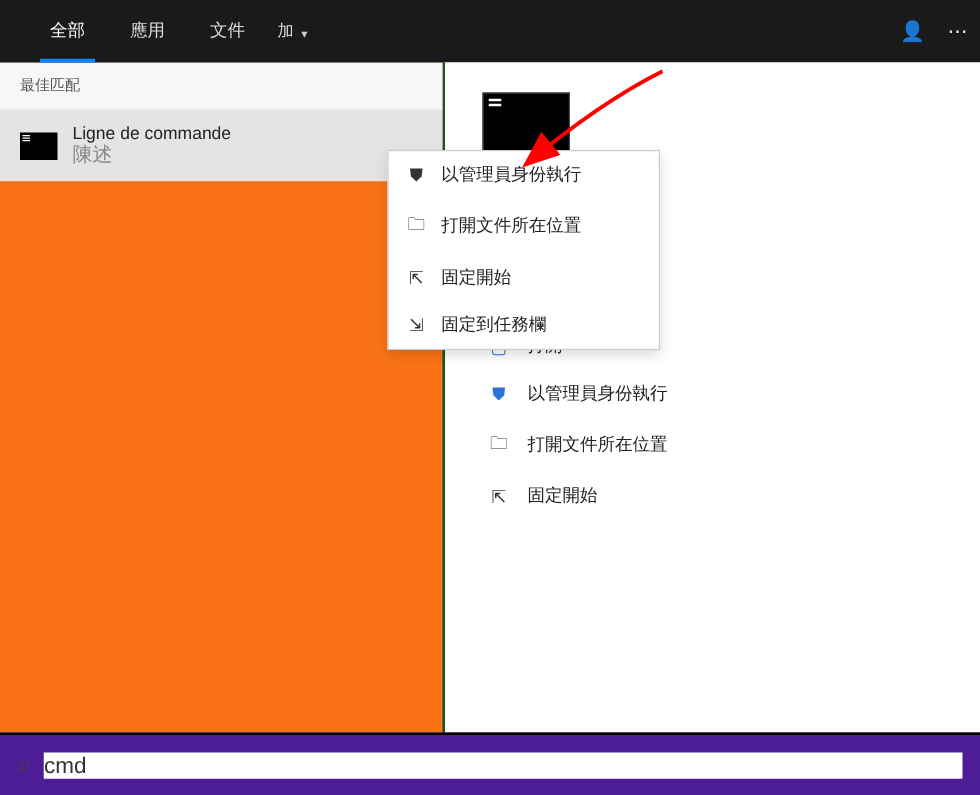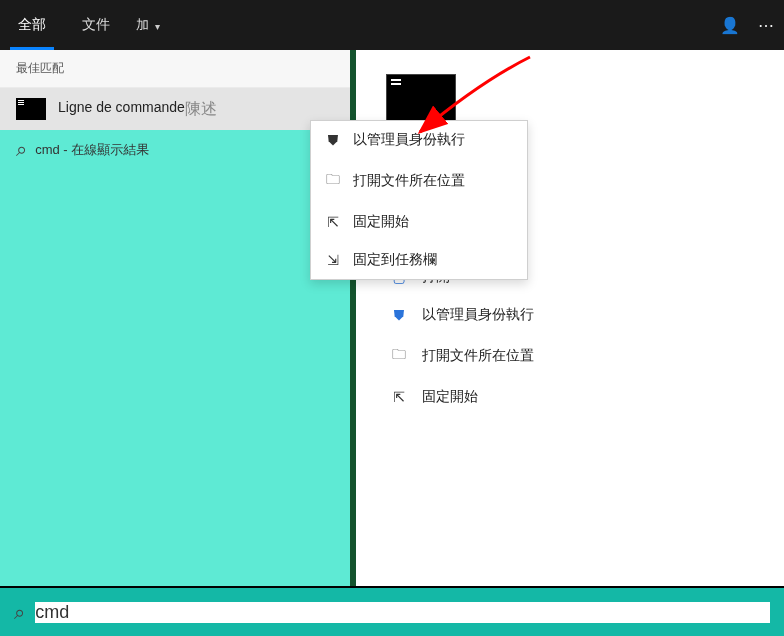--- a/index.html
+++ b/index.html
@@ -1,36 +1,36 @@
 <!DOCTYPE html>
 <html><head>
 <meta charset="utf-8">
 <style>
   * { box-sizing: border-box; margin: 0; padding: 0; font-family: "Segoe UI", "Microsoft YaHei", sans-serif; }
   body { width: 784px; height: 636px; background: #fff; position: relative; overflow: hidden; }
 
   
   .topbar { height: 50px; background: #1a1a1a; display: flex; align-items: center; color: #fff; position: relative; }
-  .tabs { display: flex; align-items: stretch; height: 100%; }
+  .tabs { display: flex; align-items: stretch; height: 100%; margin-left: 22px; }
   .tab { padding: 0 18px; display: flex; align-items: center; font-size: 14px; color: #ddd; cursor: pointer; position: relative; }
   .tab.active { color: #fff; }
   .tab.active::after { content:""; position:absolute; left:10px; right:10px; bottom:0; height:3px; background:#0a84ff; }
   .more-tab { display:flex; align-items:center; margin-left:8px; font-size:13px; color:#ddd; cursor:pointer; }
   .topbar-right { position:absolute; right:10px; display:flex; gap:18px; align-items:center; }
   .feedback-icon, .dots-icon { font-size:16px; color:#eee; cursor:pointer; }
 
   
   .main { display:flex; height: calc(100% - 50px - 50px); }
-  .left-pane { width: 356px; background:#5eead4; border-right:6px solid #14532d; }
+  .left-pane { width: 356px; background:#f97316; border-right:2px solid #14532d; }
   .section-header { padding: 10px 16px; font-size: 12px; color:#555; background:#f7f7f7; border-bottom:1px solid #ebebeb; }
   .result-item { display:flex; align-items:center; padding:10px 16px; cursor:pointer; }
   .result-item.selected { background:#e4e4e4; }
   .result-thumb { width:30px; height:22px; background:#000; margin-right:12px; position:relative; }
   .result-thumb::before { content:""; position:absolute; top:2px; left:2px; width:6px; height:1px; background:#fff; box-shadow:0 2px 0 #fff, 0 4px 0 #fff; }
-  .result-text { display:flex; flex-direction:row; }
+  .result-text { display:flex; flex-direction:column; }
   .result-title { font-size:14px; color:#222; }
   .result-sub { font-size:16px; color:#888; }
   .web-result { display:flex; align-items:center; padding:8px 16px; font-size:13px; color:#333; cursor:pointer; gap:8px; }
 
   
   .right-pane { flex:1; background:#fff; padding:24px 30px; position:relative; }
   .preview-thumb { width:70px; height:55px; background:#000; border:1px solid #444; position:relative; }
   .preview-thumb::before { content:""; position:absolute; top:4px; left:4px; width:10px; height:2px; background:#fff; box-shadow:0 4px 0 #fff; }
   .preview-title { margin-top:12px; font-size:18px; font-weight:600; color:#222; }
   .preview-sub { font-size:13px; color:#777; margin-top:2px; }
@@ -40,40 +40,41 @@
 
   
   .context-menu { position:absolute; left:310px; top:120px; width:218px; background:#fff; border:1px solid #cfcfcf; box-shadow:0 4px 10px rgba(0,0,0,0.15); z-index:10; }
   .ctx-item { display:flex; align-items:center; gap:12px; padding:10px 14px; font-size:14px; color:#222; cursor:pointer; }
   .ctx-item .icn { width:16px; text-align:center; color:#333; }
 
   
   .arrow-overlay { position:absolute; left:390px; top:52px; pointer-events:none; z-index:20; }
 
   
-  .searchbar { position:absolute; bottom:0; left:0; right:0; height:50px; background:#14b8a6; border-top:2px solid #000; display:flex; align-items:center; padding:0 14px; gap:10px; }
+  .searchbar { position:absolute; bottom:0; left:0; right:0; height:50px; background:#4c1d95; border-top:2px solid #000; display:flex; align-items:center; padding:0 14px; gap:10px; }
   .searchbar input { border:none; outline:none; font-size:18px; color:#333; width:100%; }
 
   
   .icn-open::before { content:"▢"; color:#2b74da; }
   .icn-admin::before { content:"⛊"; color:#2b74da; }
   .icn-folder::before { content:"🗀"; color:#333; }
   .icn-pin::before { content:"⇱"; color:#333; }
   .icn-taskbar::before { content:"⇲"; color:#333; }
   .icn-note::before { content:"✎"; color:#2b74da; }
   .icn-admin-sm::before { content:"⛊"; color:#333; }
   .icn-search::before { content:"⌕"; font-size:20px; color:#444; }
   .icn-chev::before { content:"▾"; font-size:10px; margin-left:6px; color:#ccc; }
 </style>
 </head>
 <body>
 
 <div class="topbar">
   <div class="tabs">
     <div class="tab active">全部</div>
+    <div class="tab">應用</div>
     <div class="tab">文件</div>
     <div class="more-tab">
       <span>加</span>
       <span class="icn-chev"></span>
     </div>
   </div>
   <div class="topbar-right">
     <span class="feedback-icon">👤</span>
     <span class="dots-icon">⋯</span>
   </div>
@@ -82,24 +83,20 @@
 <div class="main">
 
   <div class="left-pane">
     <div class="section-header">最佳匹配</div>
     <div class="result-item selected">
       <div class="result-thumb"></div>
       <div class="result-text">
         <span class="result-title">Ligne de commande</span>
         <span class="result-sub">陳述</span>
       </div>
-    </div>
-    <div class="web-result">
-      <span class="icn-search" style="font-size:14px;"></span>
-      <span>cmd - 在線顯示結果</span>
     </div>
   </div>
 
   <div class="right-pane">
     <div class="preview-thumb"></div>
     <div class="preview-title">團隊</div>
     <div class="preview-sub">Déclaration</div>
 
     <div class="action-list">
       <div class="action-item">

